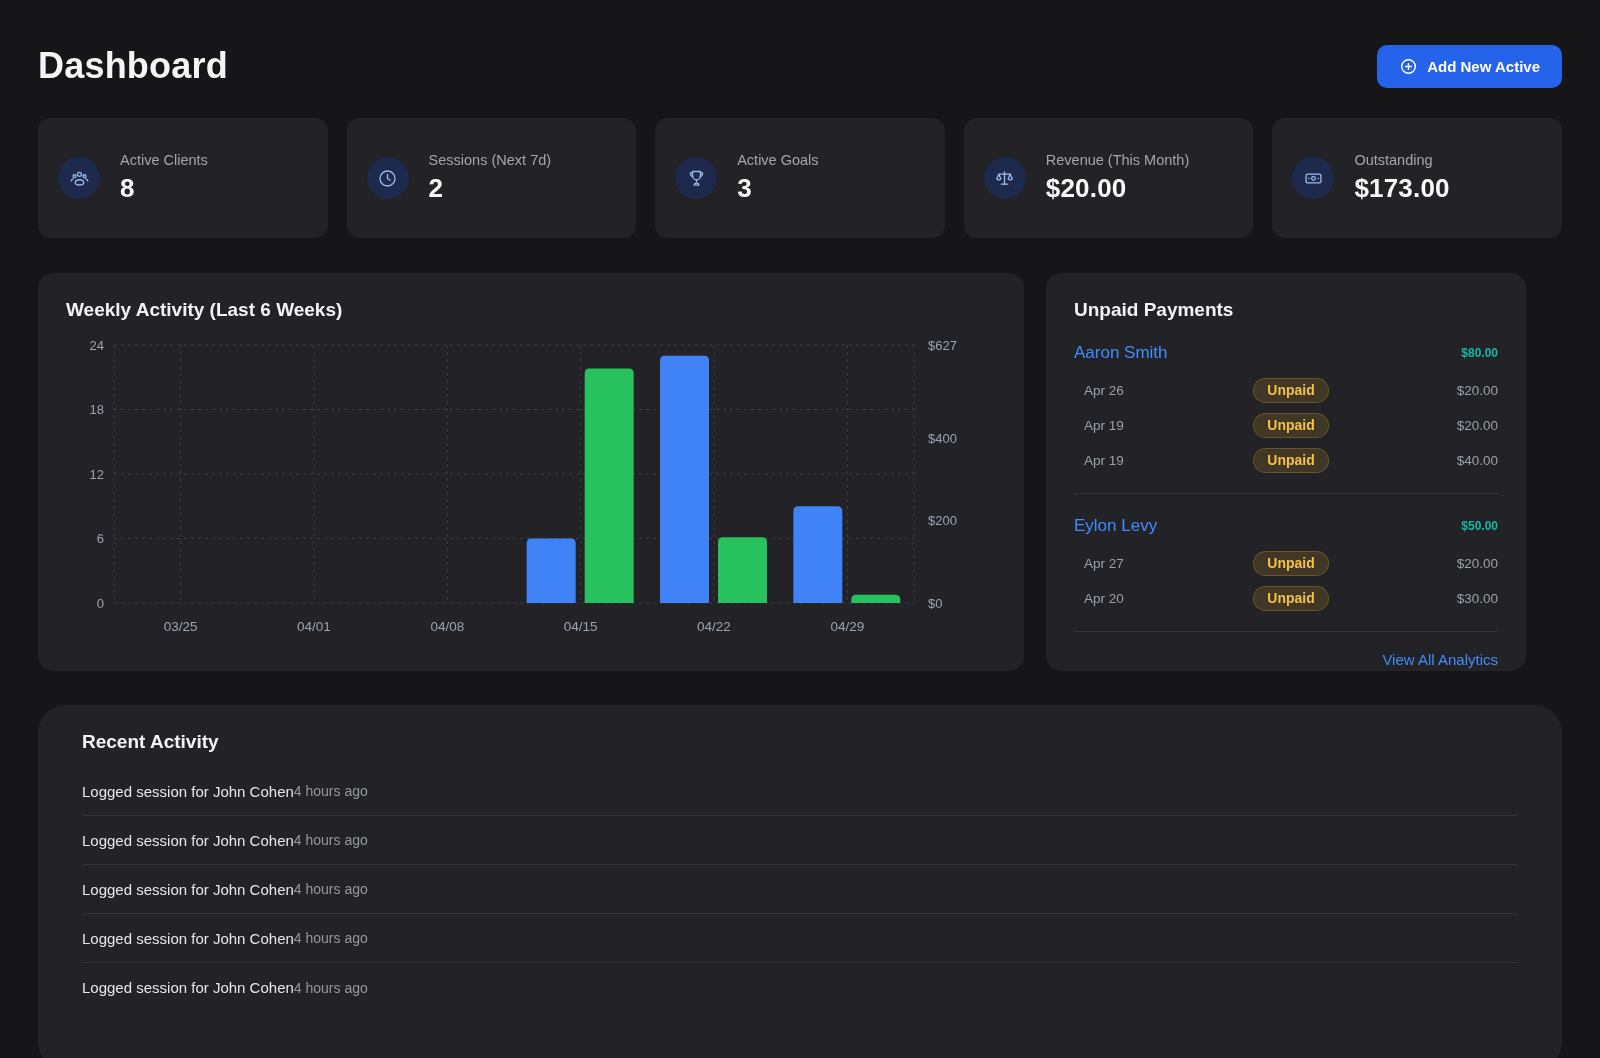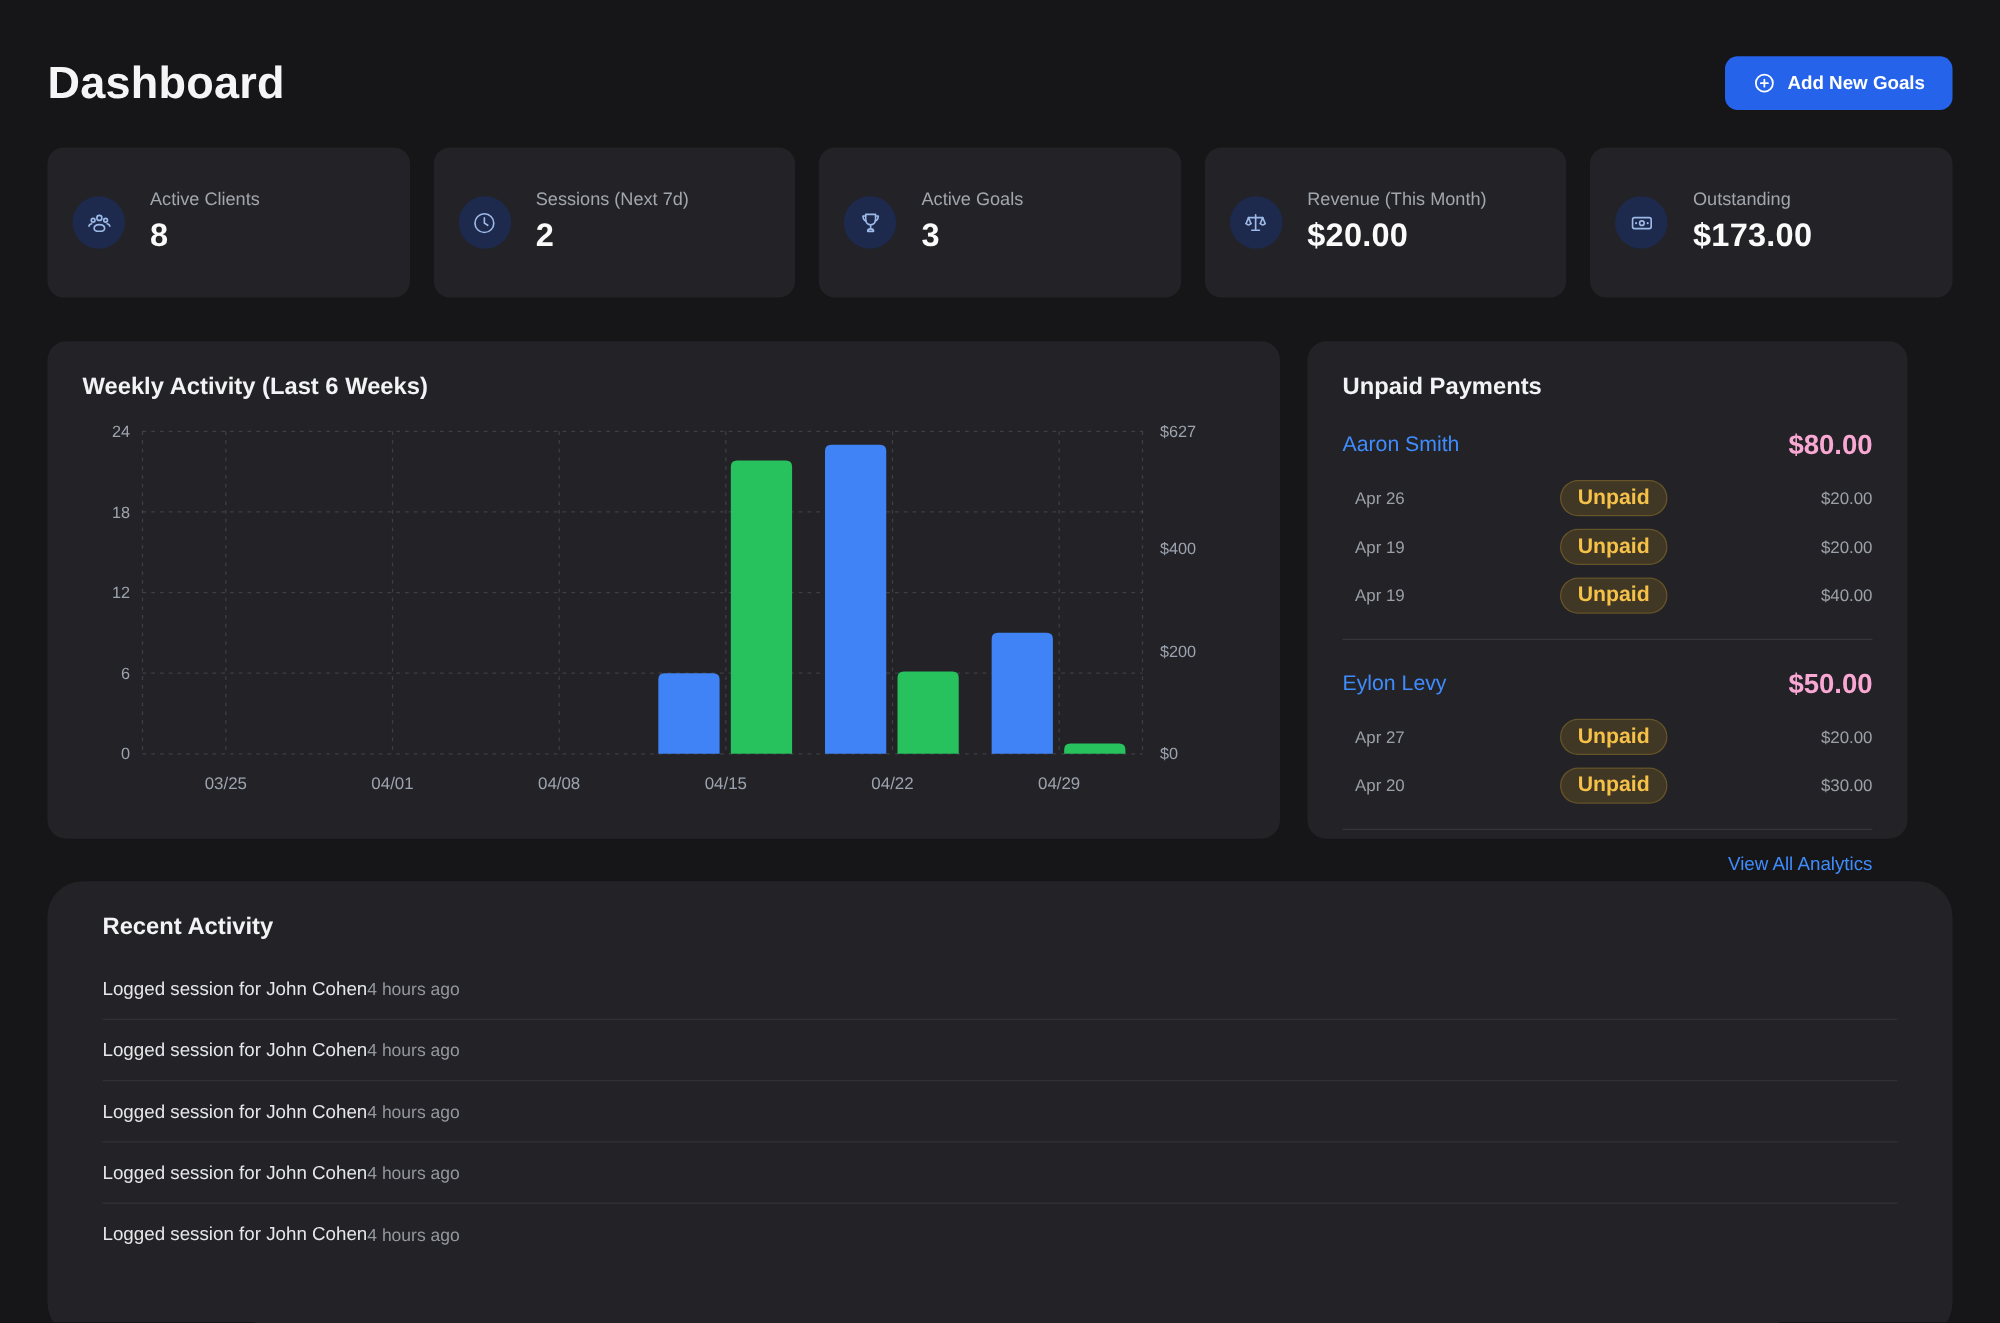--- a/index.html
+++ b/index.html
@@ -27,24 +27,24 @@
   .card { background:#232327; border-radius:15px; }
   .chart-card { padding:26px 28px; height:398px; }
   .section-title { font-size:19px; font-weight:700; color:#f2f3f4; }
   .chart-wrap { margin-top:8px; }
 
   
   .unpaid-card { padding:26px 28px 20px; height:398px; }
   .unpaid-group { margin-top:22px; }
   .unpaid-group-head { display:flex; align-items:center; justify-content:space-between; margin-bottom:10px; }
   .client-link { font-size:17px; color:#3f8cfd; cursor:pointer; text-decoration:none; }
-  .group-total { font-size:22px; font-weight:700; color:#f9a8d4; }
+  .group-total { font-size:12px; font-weight:700; color:#14b8a6; }
   .unpaid-row { display:grid; grid-template-columns:1fr auto 1fr; align-items:center; padding:5px 0 5px 10px; }
   .u-date { font-size:13.5px; color:#9ba0a8; }
-  .u-badge { justify-self:center; font-size:17px; font-weight:700; color:#f5c148; background:rgba(200,150,30,.18); border:1px solid rgba(220,170,50,.25); padding:3px 13px 4px; border-radius:999px; }
+  .u-badge { justify-self:center; font-size:14px; font-weight:700; color:#f5c148; background:rgba(200,150,30,.18); border:1px solid rgba(220,170,50,.25); padding:3px 13px 4px; border-radius:999px; }
   .u-amount { justify-self:end; font-size:13.5px; color:#9ba0a8; }
   .divider { border:none; border-top:1px solid rgba(255,255,255,.09); margin:15px 0 0; }
   .view-all { display:block; text-align:right; margin-top:19px; font-size:15px; color:#3f8cfd; cursor:pointer; text-decoration:none; }
 
   
   .recent-card { margin-top:34px; height:365px; padding:26px 44px 0;border-radius:28px; }
   .recent-list { margin-top:14px; }
   .recent-row { display:flex; align-items:center; height:49px; border-bottom:1px solid rgba(255,255,255,.07); }
   .recent-row:last-child { border-bottom:none; }
   .recent-text { font-size:15px; color:#e6e7e9; }
@@ -59,21 +59,21 @@
 
   <div class="header">
     <div class="page-title">Dashboard</div>
     <button class="btn-primary">
       <span>
         <svg width="19" height="19" viewBox="0 0 24 24" fill="none" stroke="#ffffff" stroke-width="1.8" stroke-linecap="round">
           <circle cx="12" cy="12" r="8.6"></circle>
             <path d="M12 8.4v7.2M8.4 12h7.2"></path>
         </svg>
       </span>
-      <span>Add New Goals</span>
+      <span>Add New Active</span>
     </button>
   </div>
 
   <div class="stats">
 
     <div class="stat-card">
       <div class="stat-icon-wrap">
         <svg width="21" height="21" viewBox="0 0 24 24" fill="none" stroke="#9db9e8" stroke-width="1.5" stroke-linecap="round">
           <circle cx="12" cy="7.2" r="2.3"></circle>
           <circle cx="6.3" cy="9.4" r="1.7"></circle>

